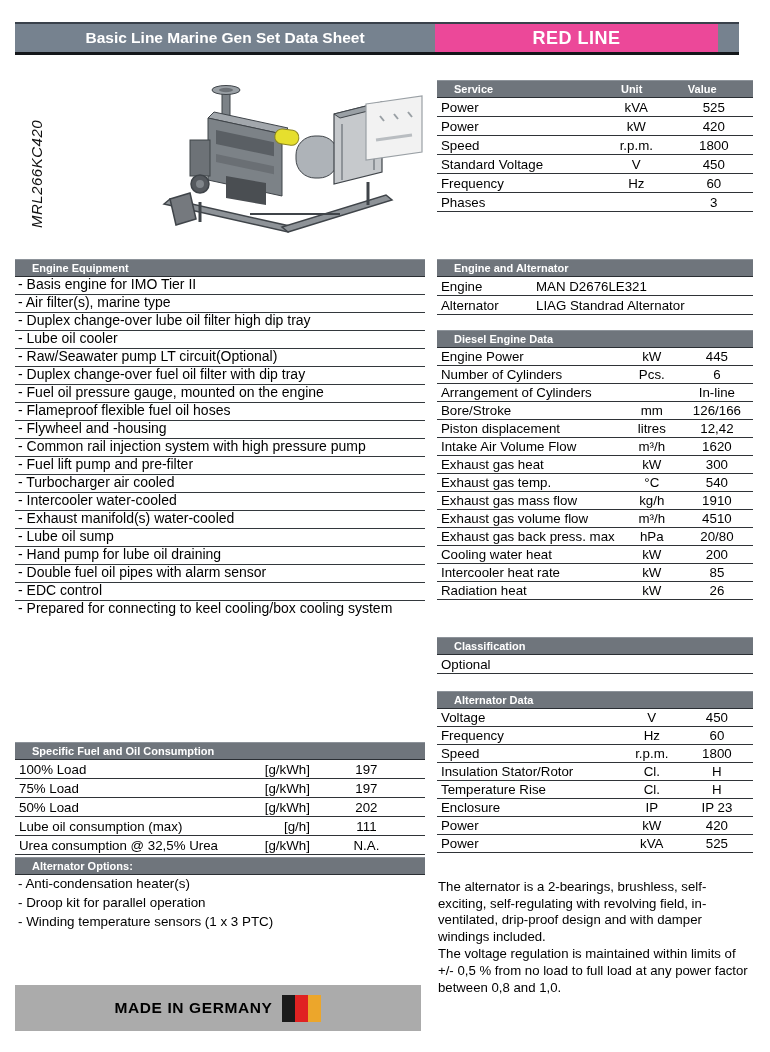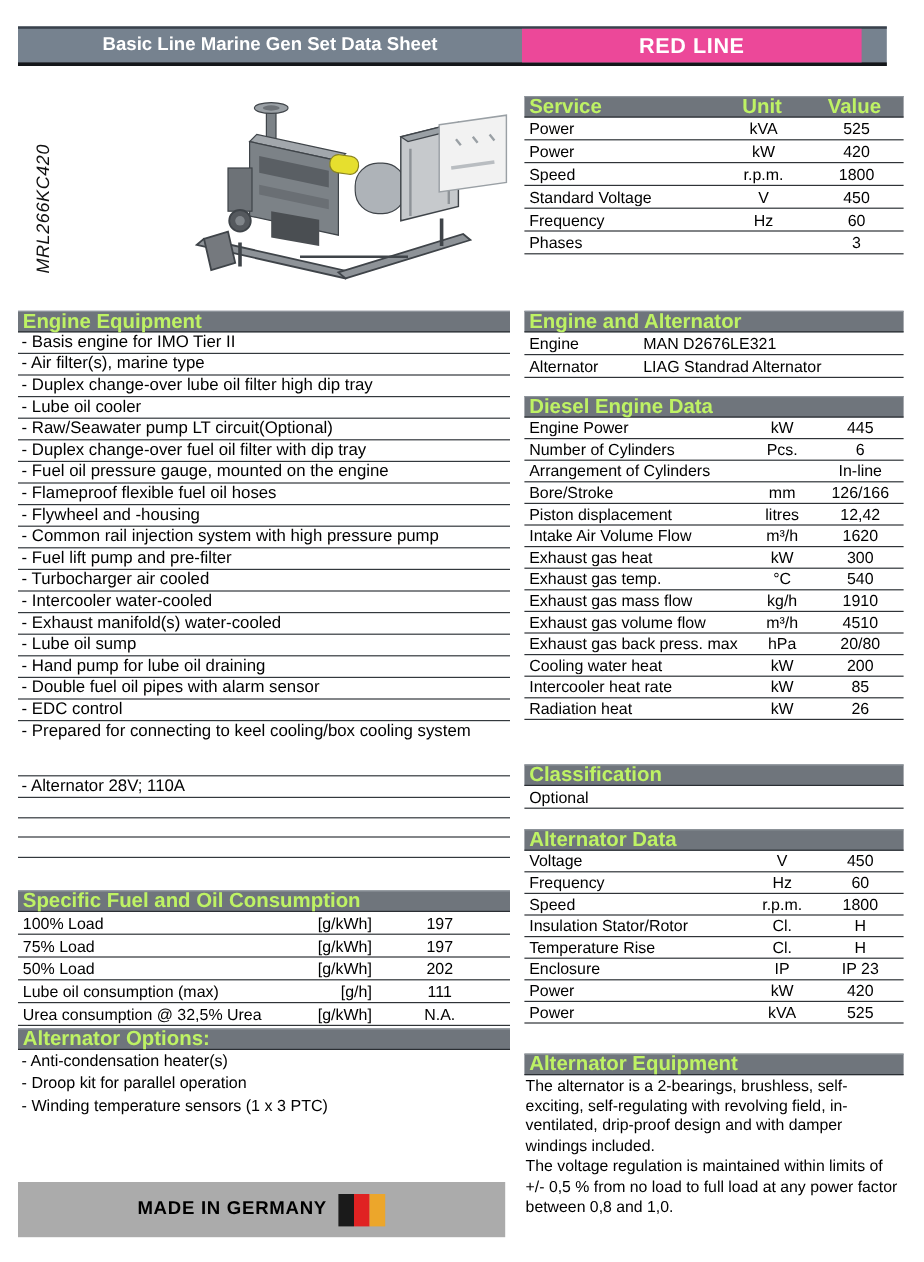--- a/index.html
+++ b/index.html
@@ -15,22 +15,22 @@
           color:#fff;font-weight:bold;font-size:18px;text-align:center;line-height:28px;letter-spacing:.5px;}
 
   
   .model-code{position:absolute;left:28px;top:90px;height:138px;writing-mode:vertical-rl;
           transform:rotate(180deg);font-style:italic;font-size:15px;color:#101010;letter-spacing:.5px;}
 
   
   .sec{position:absolute;box-sizing:border-box;}
   .left-col{left:15px;width:410px;}
   .right-col{left:437px;width:316px;}
-  .sec-head{display:flex;background:#6F757C;color:#bef264;font-weight:bold;font-size:17px;
-          line-height:14px;padding:1px 4px;border-top:1.5px solid #8D939A;border-bottom:1.8px solid #2A2E33;
+  .sec-head{display:flex;background:#6F757C;color:#ffffff;font-weight:bold;font-size:11px;
+          line-height:14px;padding:1px 17px;border-top:1.5px solid #8D939A;border-bottom:1.8px solid #2A2E33;
           box-sizing:border-box;height:18px;}
   .trow{display:flex;align-items:flex-end;border-bottom:1.8px solid #2F3337;box-sizing:border-box;
           font-size:13.3px;padding:0 2px 1px 4px;}
   .h19{height:19px;} .h18{height:18px;}
   .c-label{text-align:left;white-space:nowrap;overflow:hidden;}
   .c-unit{text-align:center;} .c-value{text-align:center;}
   .svc .c-label{flex:0 0 50%;} .svc .c-unit{flex:0 0 26%;} .svc .c-value{flex:1;}
   .du  .c-label{flex:0 0 58%;} .du  .c-unit{flex:0 0 20%;} .du  .c-value{flex:1;}
   .fuel .c-label{flex:0 0 53%;} .fuel .c-unit{flex:0 0 19%;text-align:right;} .fuel .c-value{flex:1;}
   .ea .c-label{flex:0 0 95px;} .ea .c-value{flex:1;text-align:left;}
@@ -202,26 +202,20 @@
         <div class="eq-item">- Hand pump for lube oil draining</div>
 
         <div class="eq-item">- Double fuel oil pipes with alarm sensor</div>
 
         <div class="eq-item">- EDC control</div>
 
         <div class="eq-item">- Prepared for connecting to keel cooling/box cooling system</div>
       </div>
   </div>
 
-  <div class="sec left-col x-line" style="top:646px;">
-    <div class="eq-item" style="border-bottom:1.5px solid #33383D;">- Alternator 28V; 110A</div>
-    <div class="empty-row"></div>
-    <div class="empty-row"></div>
-    <div class="empty-row"></div>
-  </div>
 
   <div class="sec left-col fuel" style="top:742px;">
     <div class="sec-head">
       <span>Specific Fuel and Oil Consumption</span>
     </div>
     <div>
 
         <div class="trow h19">
           <span class="c-label">100% Load</span>
           <span class="c-unit">[g/kWh]</span>
@@ -446,23 +440,20 @@
 
         <div class="trow h18">
           <span class="c-label">Power</span>
           <span class="c-unit">kVA</span>
           <span class="c-value">525</span>
         </div>
       </div>
   </div>
 
   <div class="sec right-col" style="top:878px;">
-    <div class="sec-head">
-      <span>Alternator Equipment</span>
-    </div>
     <div>
 
         <div class="para">The alternator is a 2-bearings, brushless, self-exciting, self-regulating with revolving field, in-ventilated, drip-proof design and with damper windings included.</div>
 
         <div class="para">The voltage regulation is maintained within limits of +/- 0,5 % from no load to full load at any power factor between 0,8 and 1,0.</div>
       </div>
   </div>
 
 </div>
 

